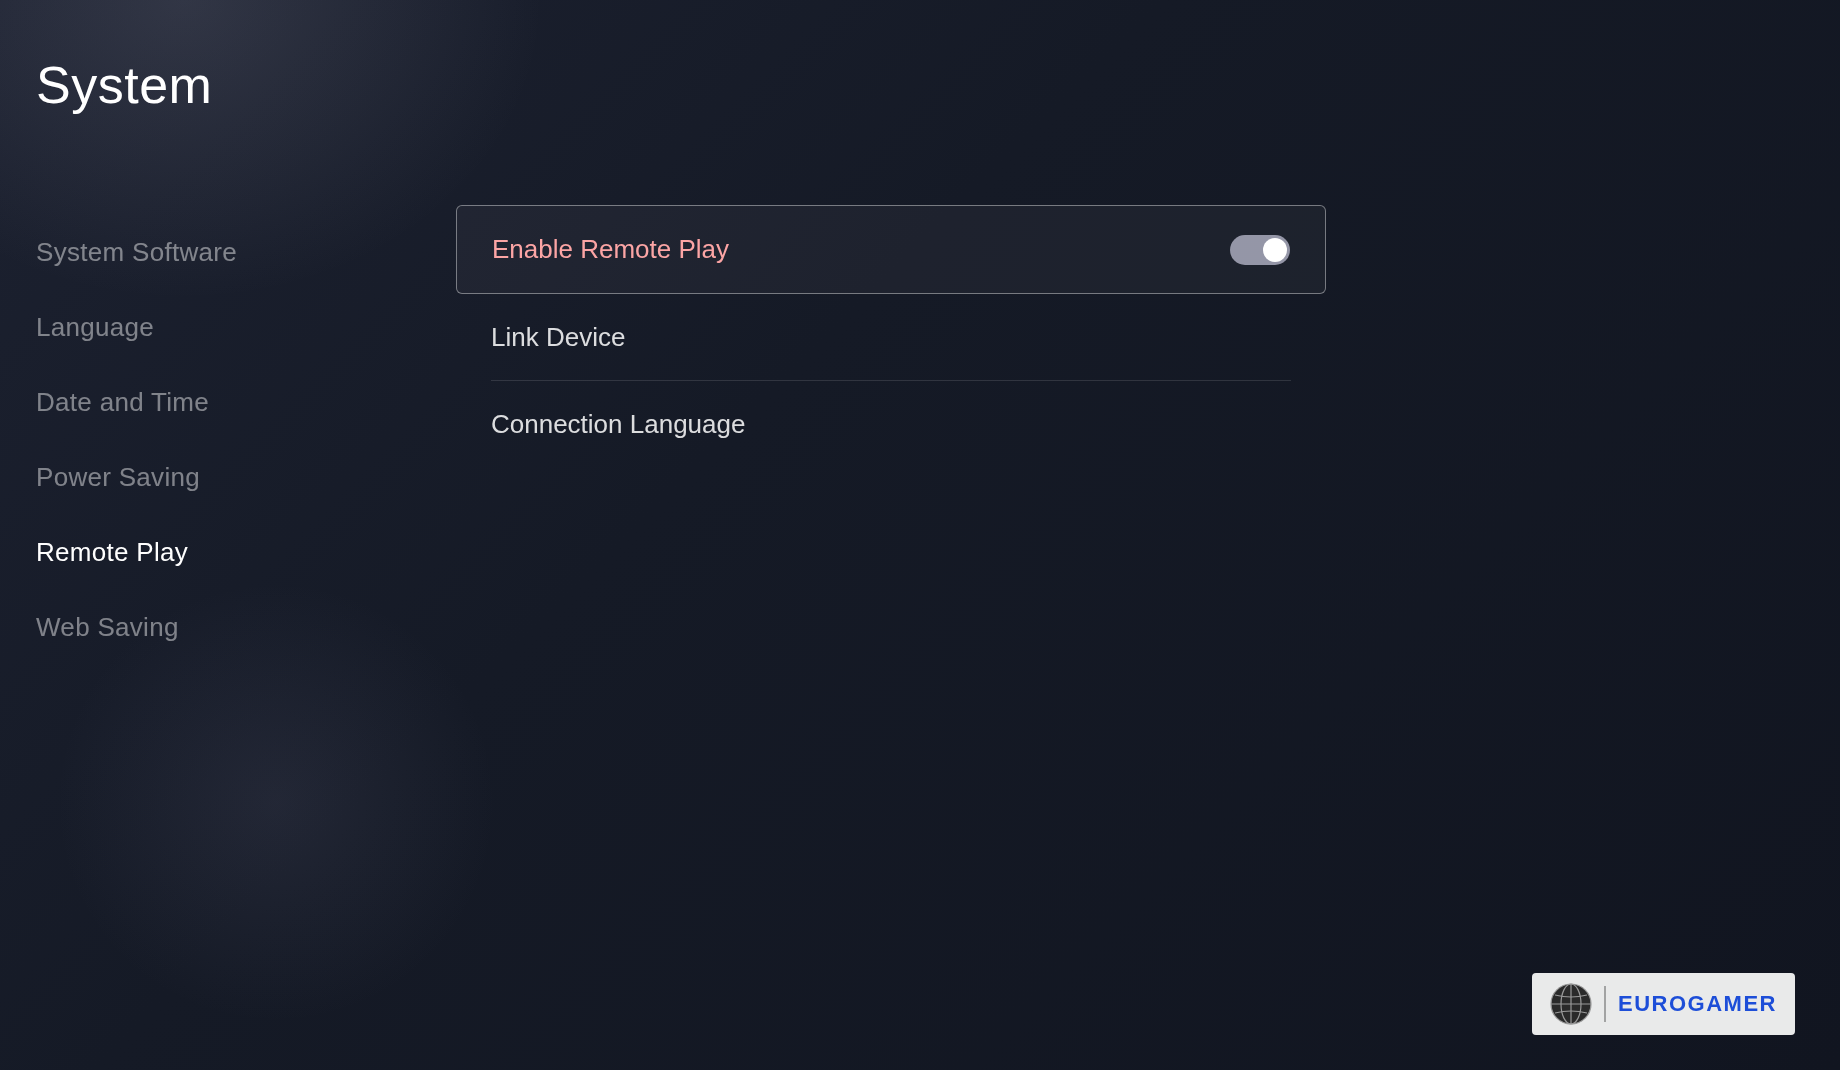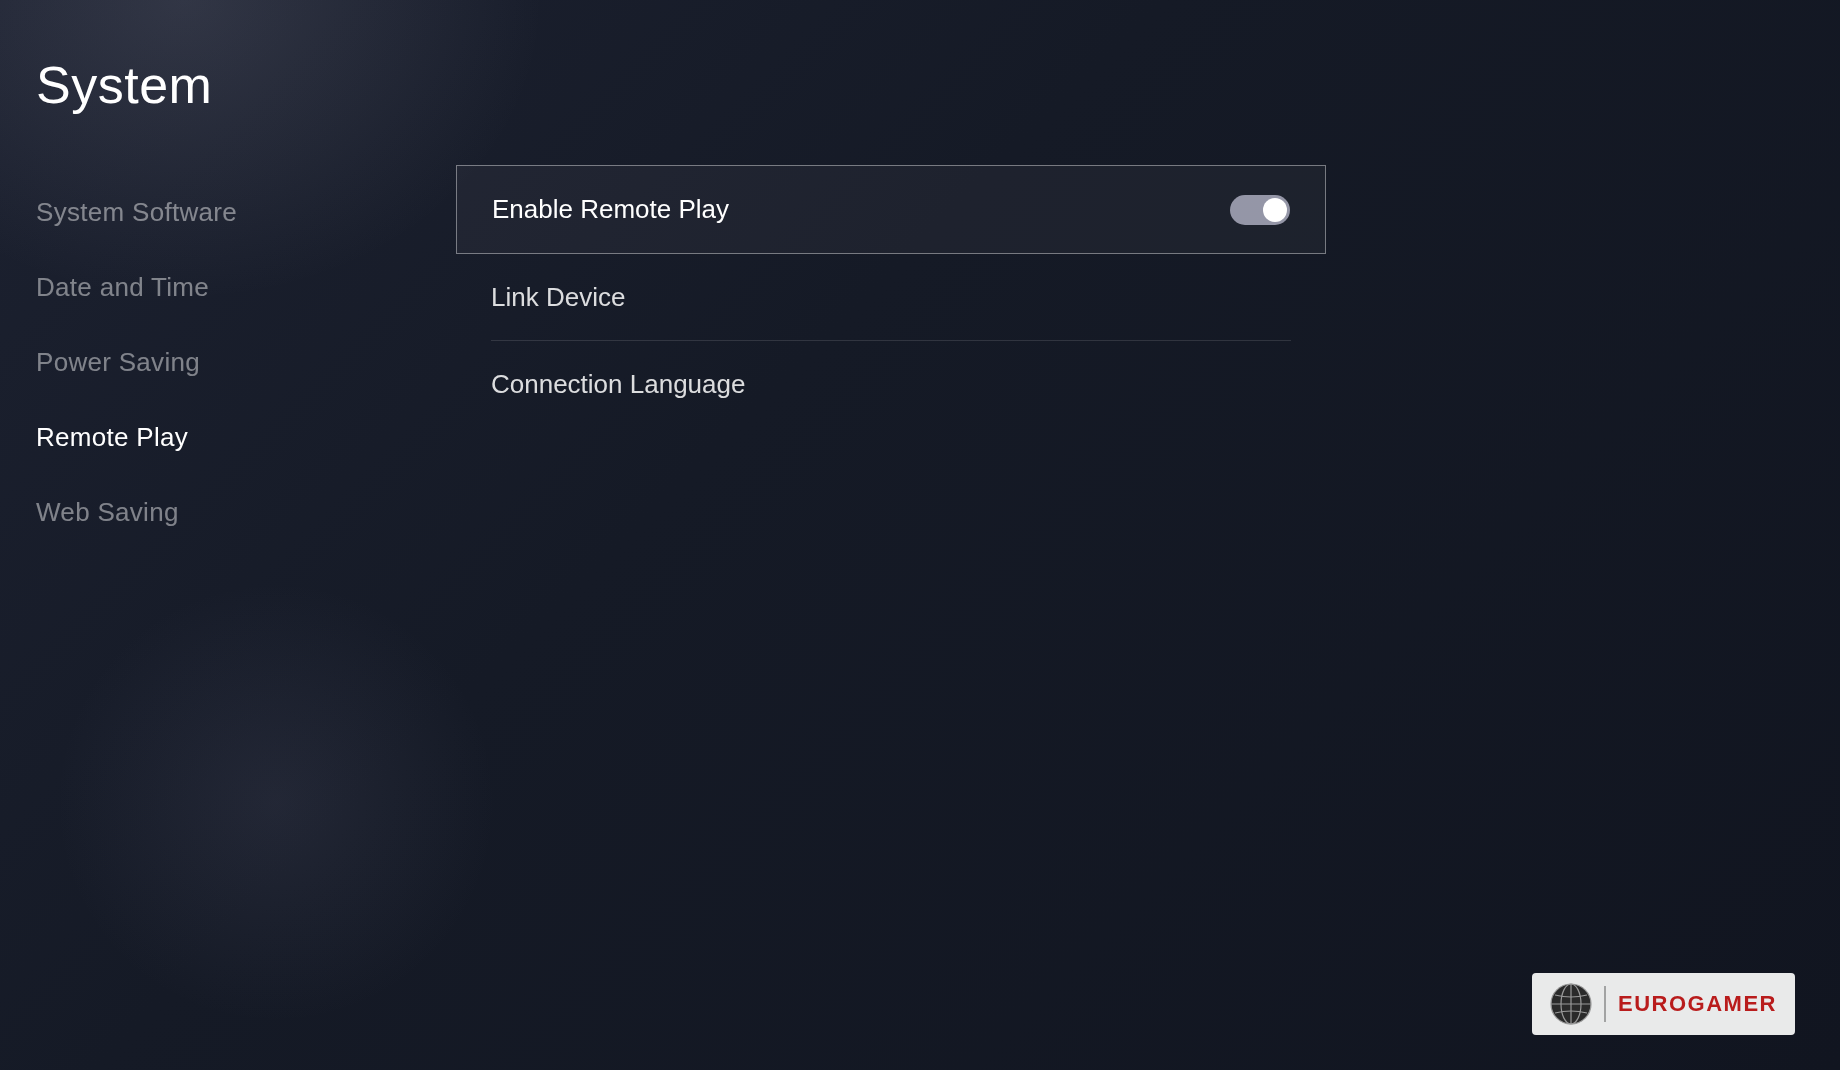--- a/index.html
+++ b/index.html
@@ -46,20 +46,21 @@
       font-weight: 300;
       color: #ffffff;
       margin-bottom: 50px;
       letter-spacing: 0.5px;
     }
 
     .content-area {
       display: flex;
       flex: 1;
       gap: 0;
+      margin-top: 40px;
     }
 
     
     .sidebar {
       width: 390px;
       flex-shrink: 0;
       display: flex;
       flex-direction: column;
       gap: 0;
       padding-top: 10px;
@@ -100,22 +101,22 @@
       color: rgba(255,255,255,0.85);
       display: flex;
       align-items: center;
       justify-content: space-between;
       cursor: pointer;
       position: relative;
     }
 
     .setting-item.highlighted {
       border: 1.5px solid rgba(255,255,255,0.4);
-      border-radius: 0;
-      color: #ffffff;
+      border-radius: 6px;
+      color: #fca5a5;
       background: rgba(255,255,255,0.04);
     }
 
     .setting-item:not(.highlighted):not(:last-child)::after {
       content: '';
       position: absolute;
       bottom: 0;
       left: 35px;
       right: 35px;
       height: 1px;
@@ -177,38 +178,39 @@
 
     .watermark-divider {
       width: 2px;
       height: 36px;
       background: rgba(0,0,0,0.3);
     }
 
     .watermark-text {
       font-size: 22px;
       font-weight: 700;
-      color: #b91c1c;
+      color: #1d4ed8;
       letter-spacing: 1.5px;
     }
   </style>
 </head>
 <body>
 
 <div class="bg-overlay"></div>
 
 <div class="page-container">
 
   <h1 class="page-title">System</h1>
 
   <div class="content-area">
 
     <nav class="sidebar">
 
     <div class="sidebar-item">System Software</div>
+        <div class="sidebar-item">Language</div>
         <div class="sidebar-item">Date and Time</div>
         <div class="sidebar-item">Power Saving</div>
         <div class="sidebar-item active">Remote Play</div>
         <div class="sidebar-item">Web Saving</div>
       </nav>
 
     <div class="main-content">
       <div class="settings-list">
 
       <div class="setting-item highlighted">

